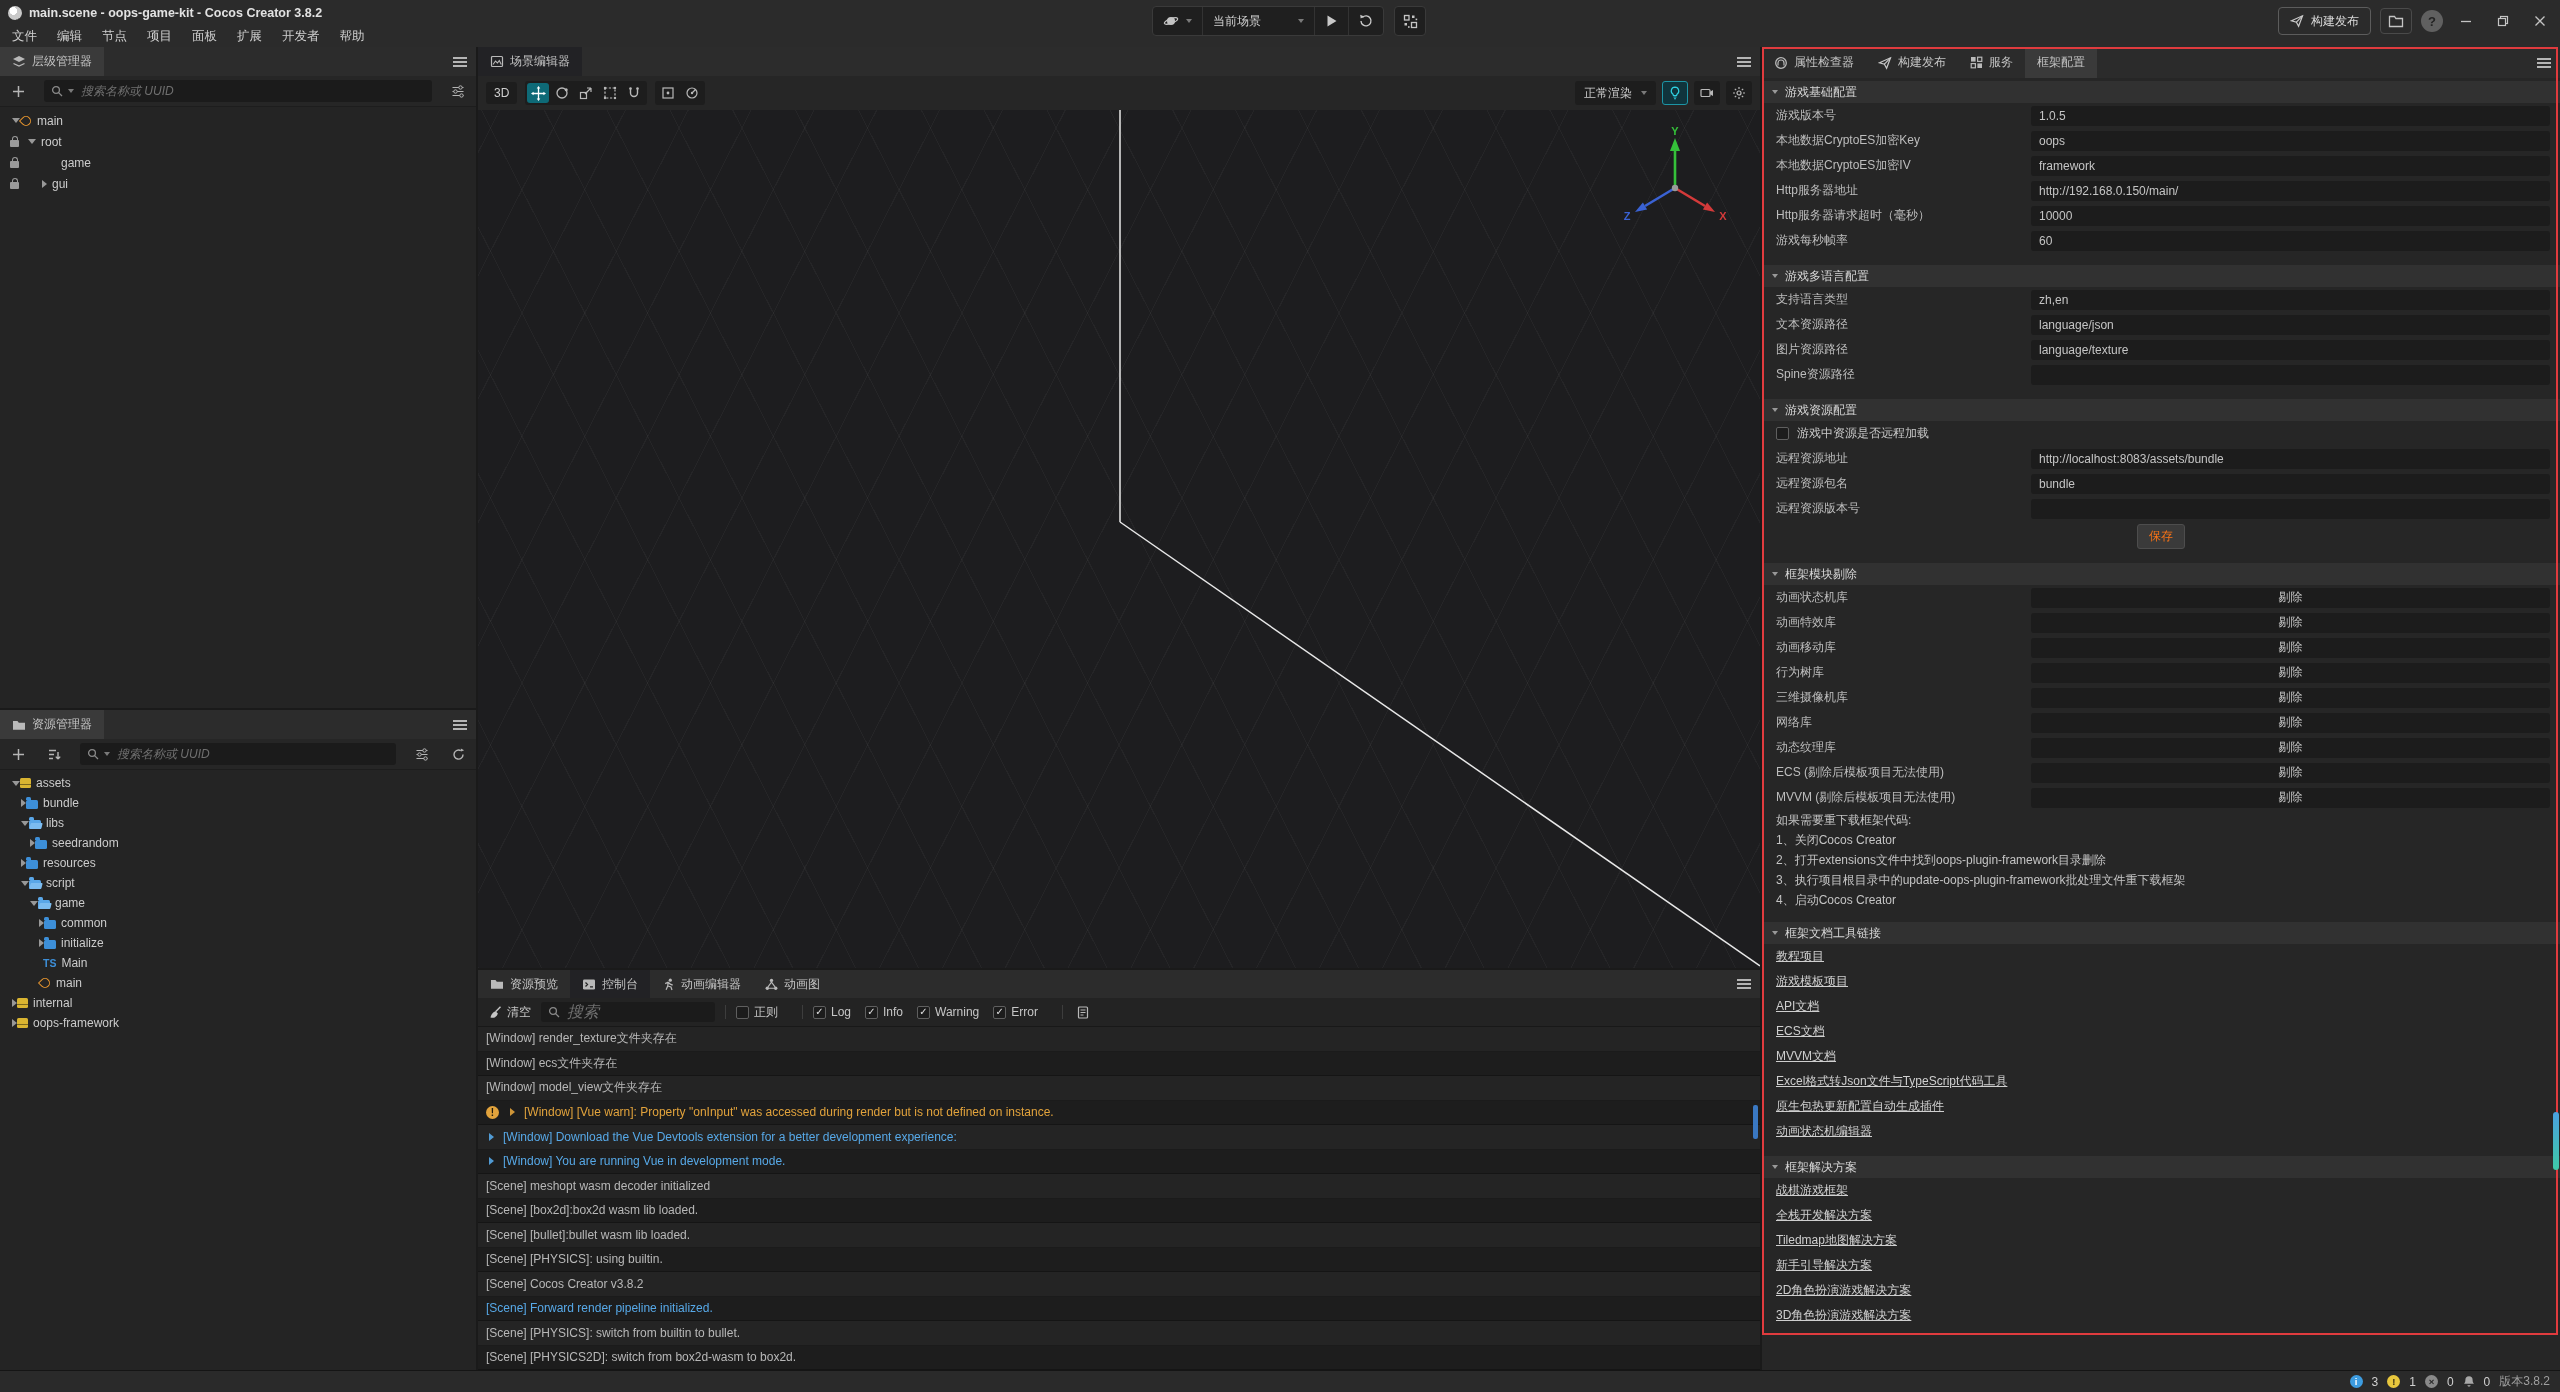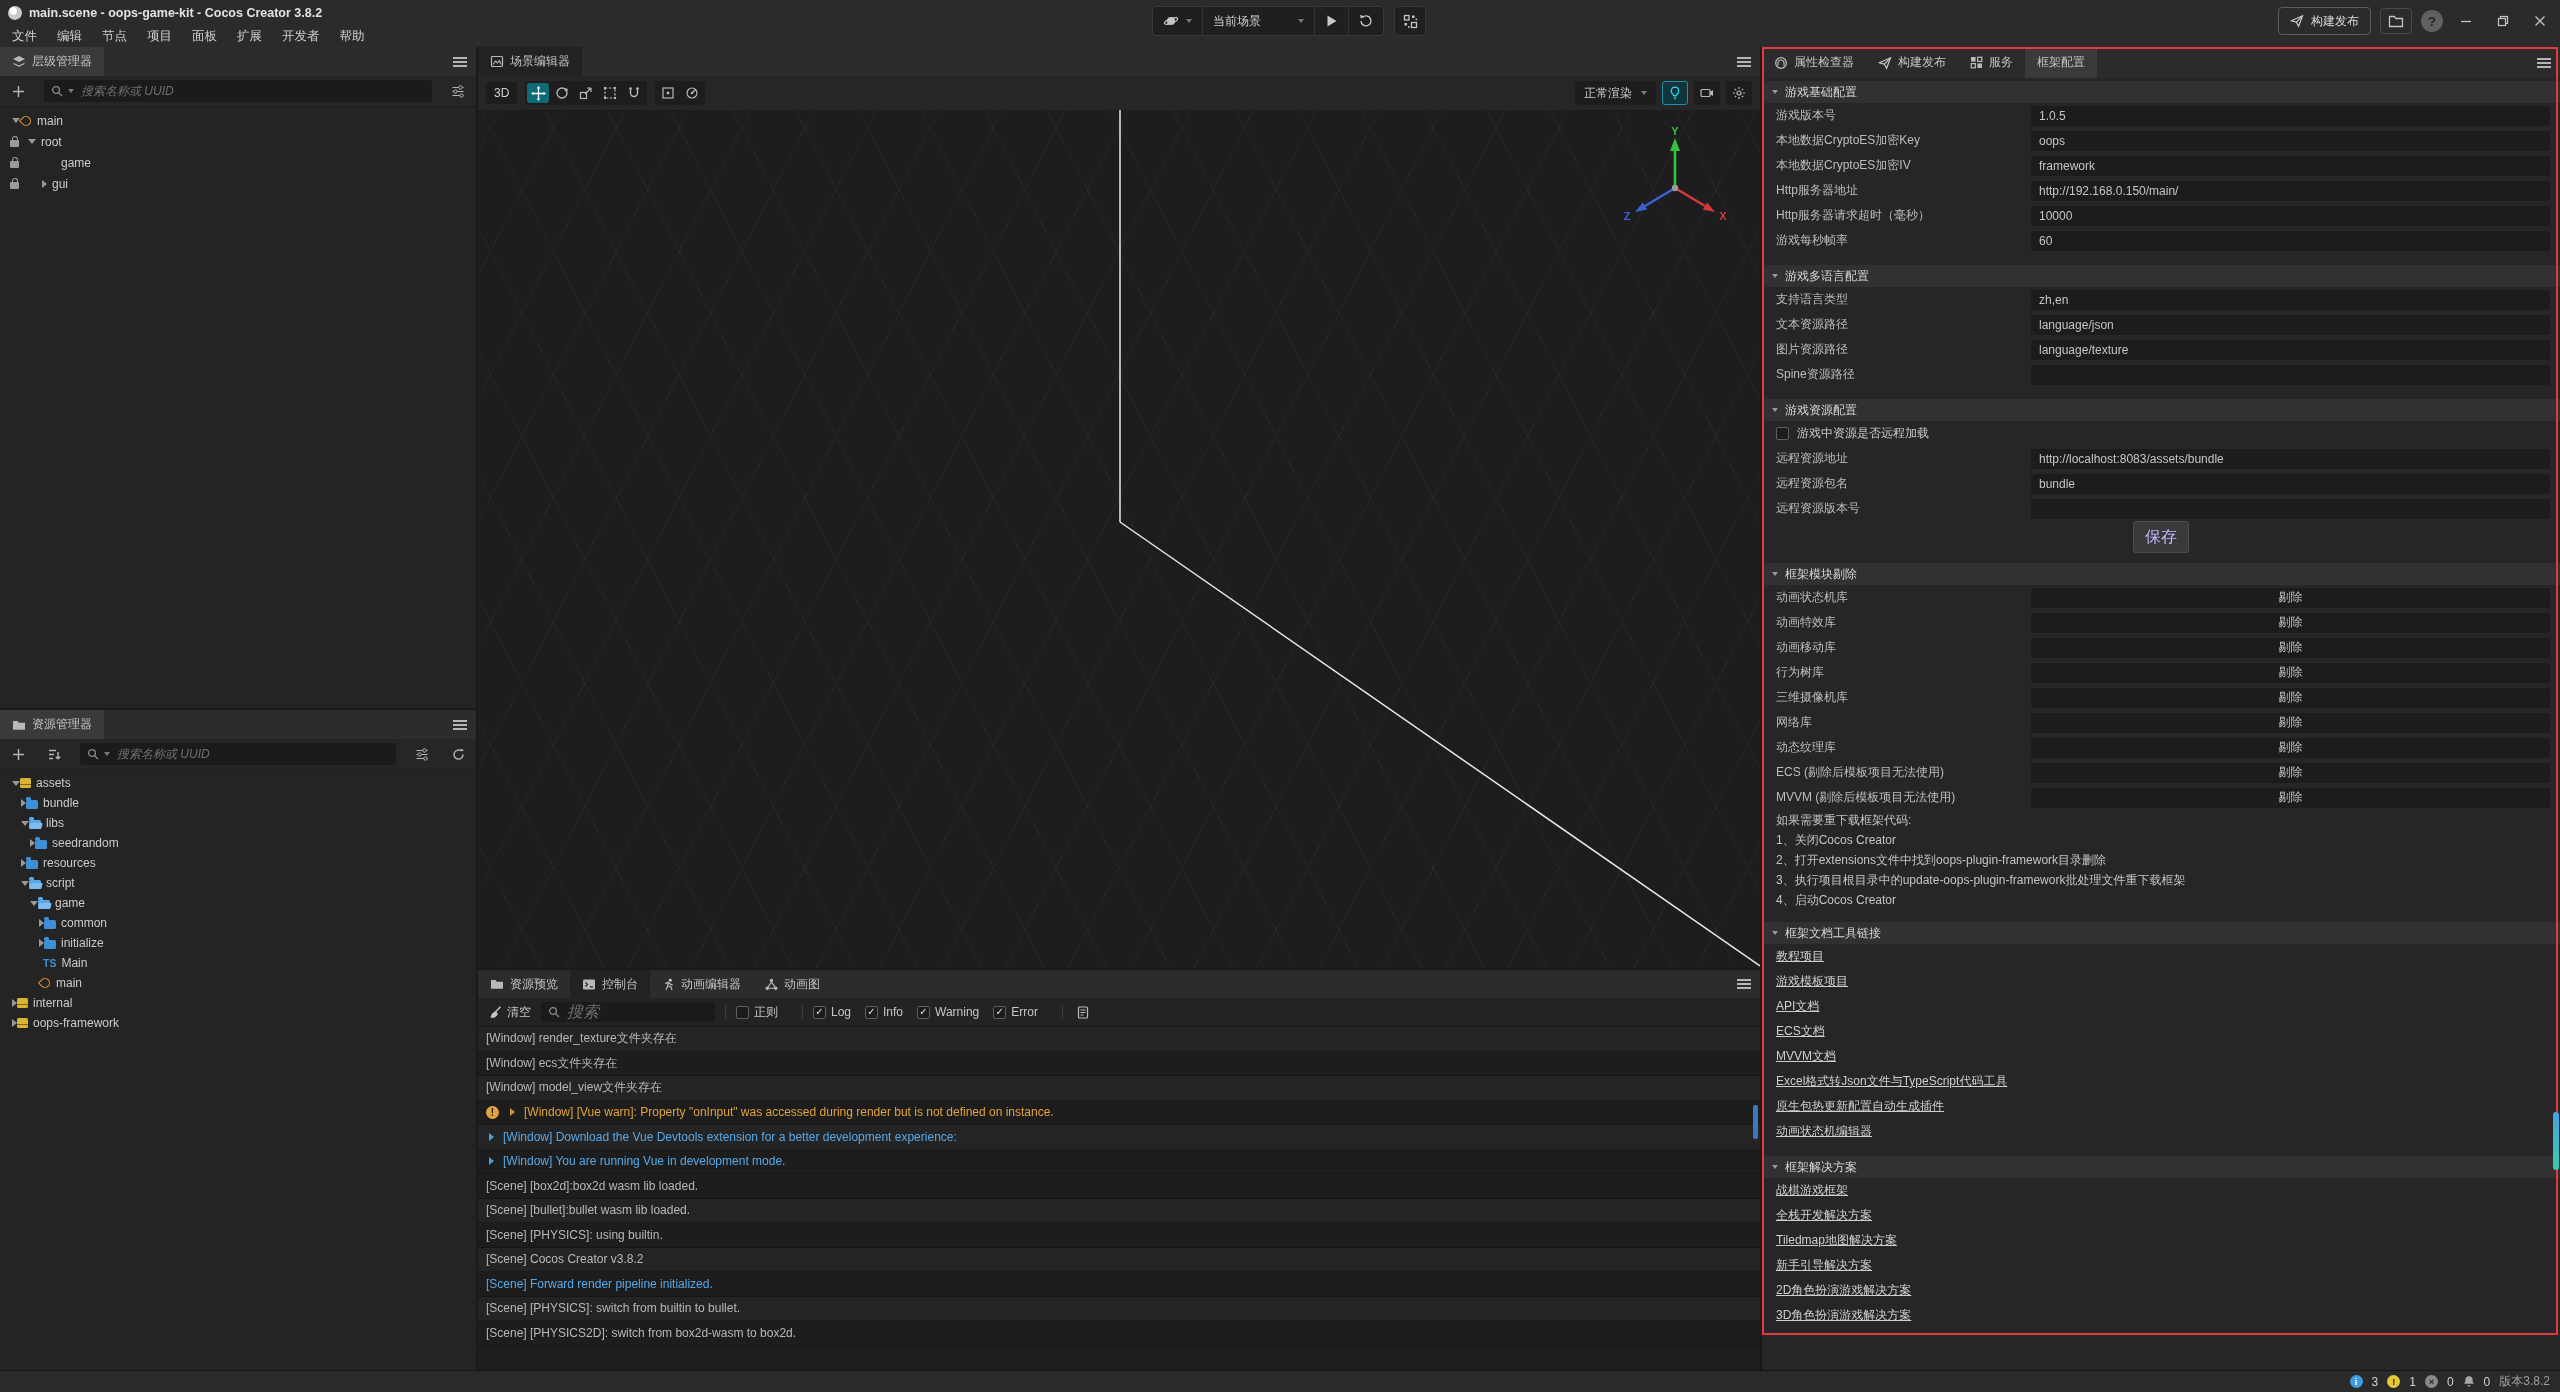--- a/index.html
+++ b/index.html
@@ -110,21 +110,21 @@
   .red-frame{position:absolute;left:0;top:0;width:796px;height:1288px;border:2px solid #e03b3e;box-sizing:border-box;pointer-events:none;z-index:40;}
   .ibody{position:relative;}
   .isec{margin-bottom:12px;}
   .isec:first-child{margin-top:3px;}
   .ishead{height:22px;background:#313131;display:flex;align-items:center;padding-left:10px;gap:7px;color:#d6d6d6;}
   .irow{height:25px;display:flex;align-items:center;padding-left:14px;}
   .ilabel{width:255px;flex:0 0 auto;color:#bdbdbd;white-space:nowrap;overflow:visible;}
   .ival{flex:1;margin-right:10px;height:20px;background:#1c1c1c;border:none;border-radius:3px;color:#c5c5c5;padding:0 8px;font-size:12px;outline:none;font-family:inherit;}
   .modbtn{flex:1;margin-right:10px;height:20px;background:#1c1c1c;border-radius:3px;display:grid;place-items:center;color:#c8c8c8;cursor:pointer;}
   .saverow{height:30px;display:grid;place-items:center;}
-  .savebtn{height:32px;padding:0 11px;background:#3a3a3a;border:1px solid #4d4d4d;border-radius:3px;color:#c4b5fd;font-size:16px;font-family:inherit;}
+  .savebtn{height:25px;padding:0 11px;background:#3a3a3a;border:1px solid #4d4d4d;border-radius:3px;color:#f97316;font-size:12px;font-family:inherit;}
   .itext{height:20px;line-height:20px;padding-left:14px;color:#c4c4c4;white-space:nowrap;}
   .ilink{height:25px;display:flex;align-items:center;padding-left:14px;}
   .ilink span{color:#cfcfcf;text-decoration:underline;cursor:pointer;white-space:nowrap;}
   .rscroll{position:absolute;right:1px;top:1065px;width:6px;height:58px;border-radius:3px;background:linear-gradient(#4aa0e0,#3ec9a7);z-index:45;}
 
   
   #status{position:absolute;left:0;top:1370px;width:2560px;height:22px;background:#2a2a2a;border-top:1px solid #151515;box-sizing:border-box;display:flex;align-items:center;justify-content:flex-end;padding-right:10px;gap:9px;color:#d0d0d0;z-index:20;}
   .stico{width:13px;height:13px;border-radius:50%;display:grid;place-items:center;font-size:9.5px;font-weight:bold;flex:0 0 auto;}
   .st-info{background:#3d9ce0;color:#fff;}
   .st-warn{background:#e8c73d;color:#3a3212;}
@@ -683,20 +683,23 @@
             <span>[Window] [Vue warn]: Property "onInput" was accessed during render but is not defined on instance.</span>
           </div>
           <div class="crow info alt">
             <span class="cchev"></span>
             <span>[Window] Download the Vue Devtools extension for a better development experience:</span>
           </div>
           <div class="crow info">
             <span class="cchev"></span>
             <span>[Window] You are running Vue in development mode.</span>
           </div>
+          <div class="crow log alt">
+            <span>[Scene] meshopt wasm decoder initialized</span>
+          </div>
           <div class="crow log">
             <span>[Scene] [box2d]:box2d wasm lib loaded.</span>
           </div>
           <div class="crow log alt">
             <span>[Scene] [bullet]:bullet wasm lib loaded.</span>
           </div>
           <div class="crow log">
             <span>[Scene] [PHYSICS]: using builtin.</span>
           </div>
           <div class="crow log alt">

